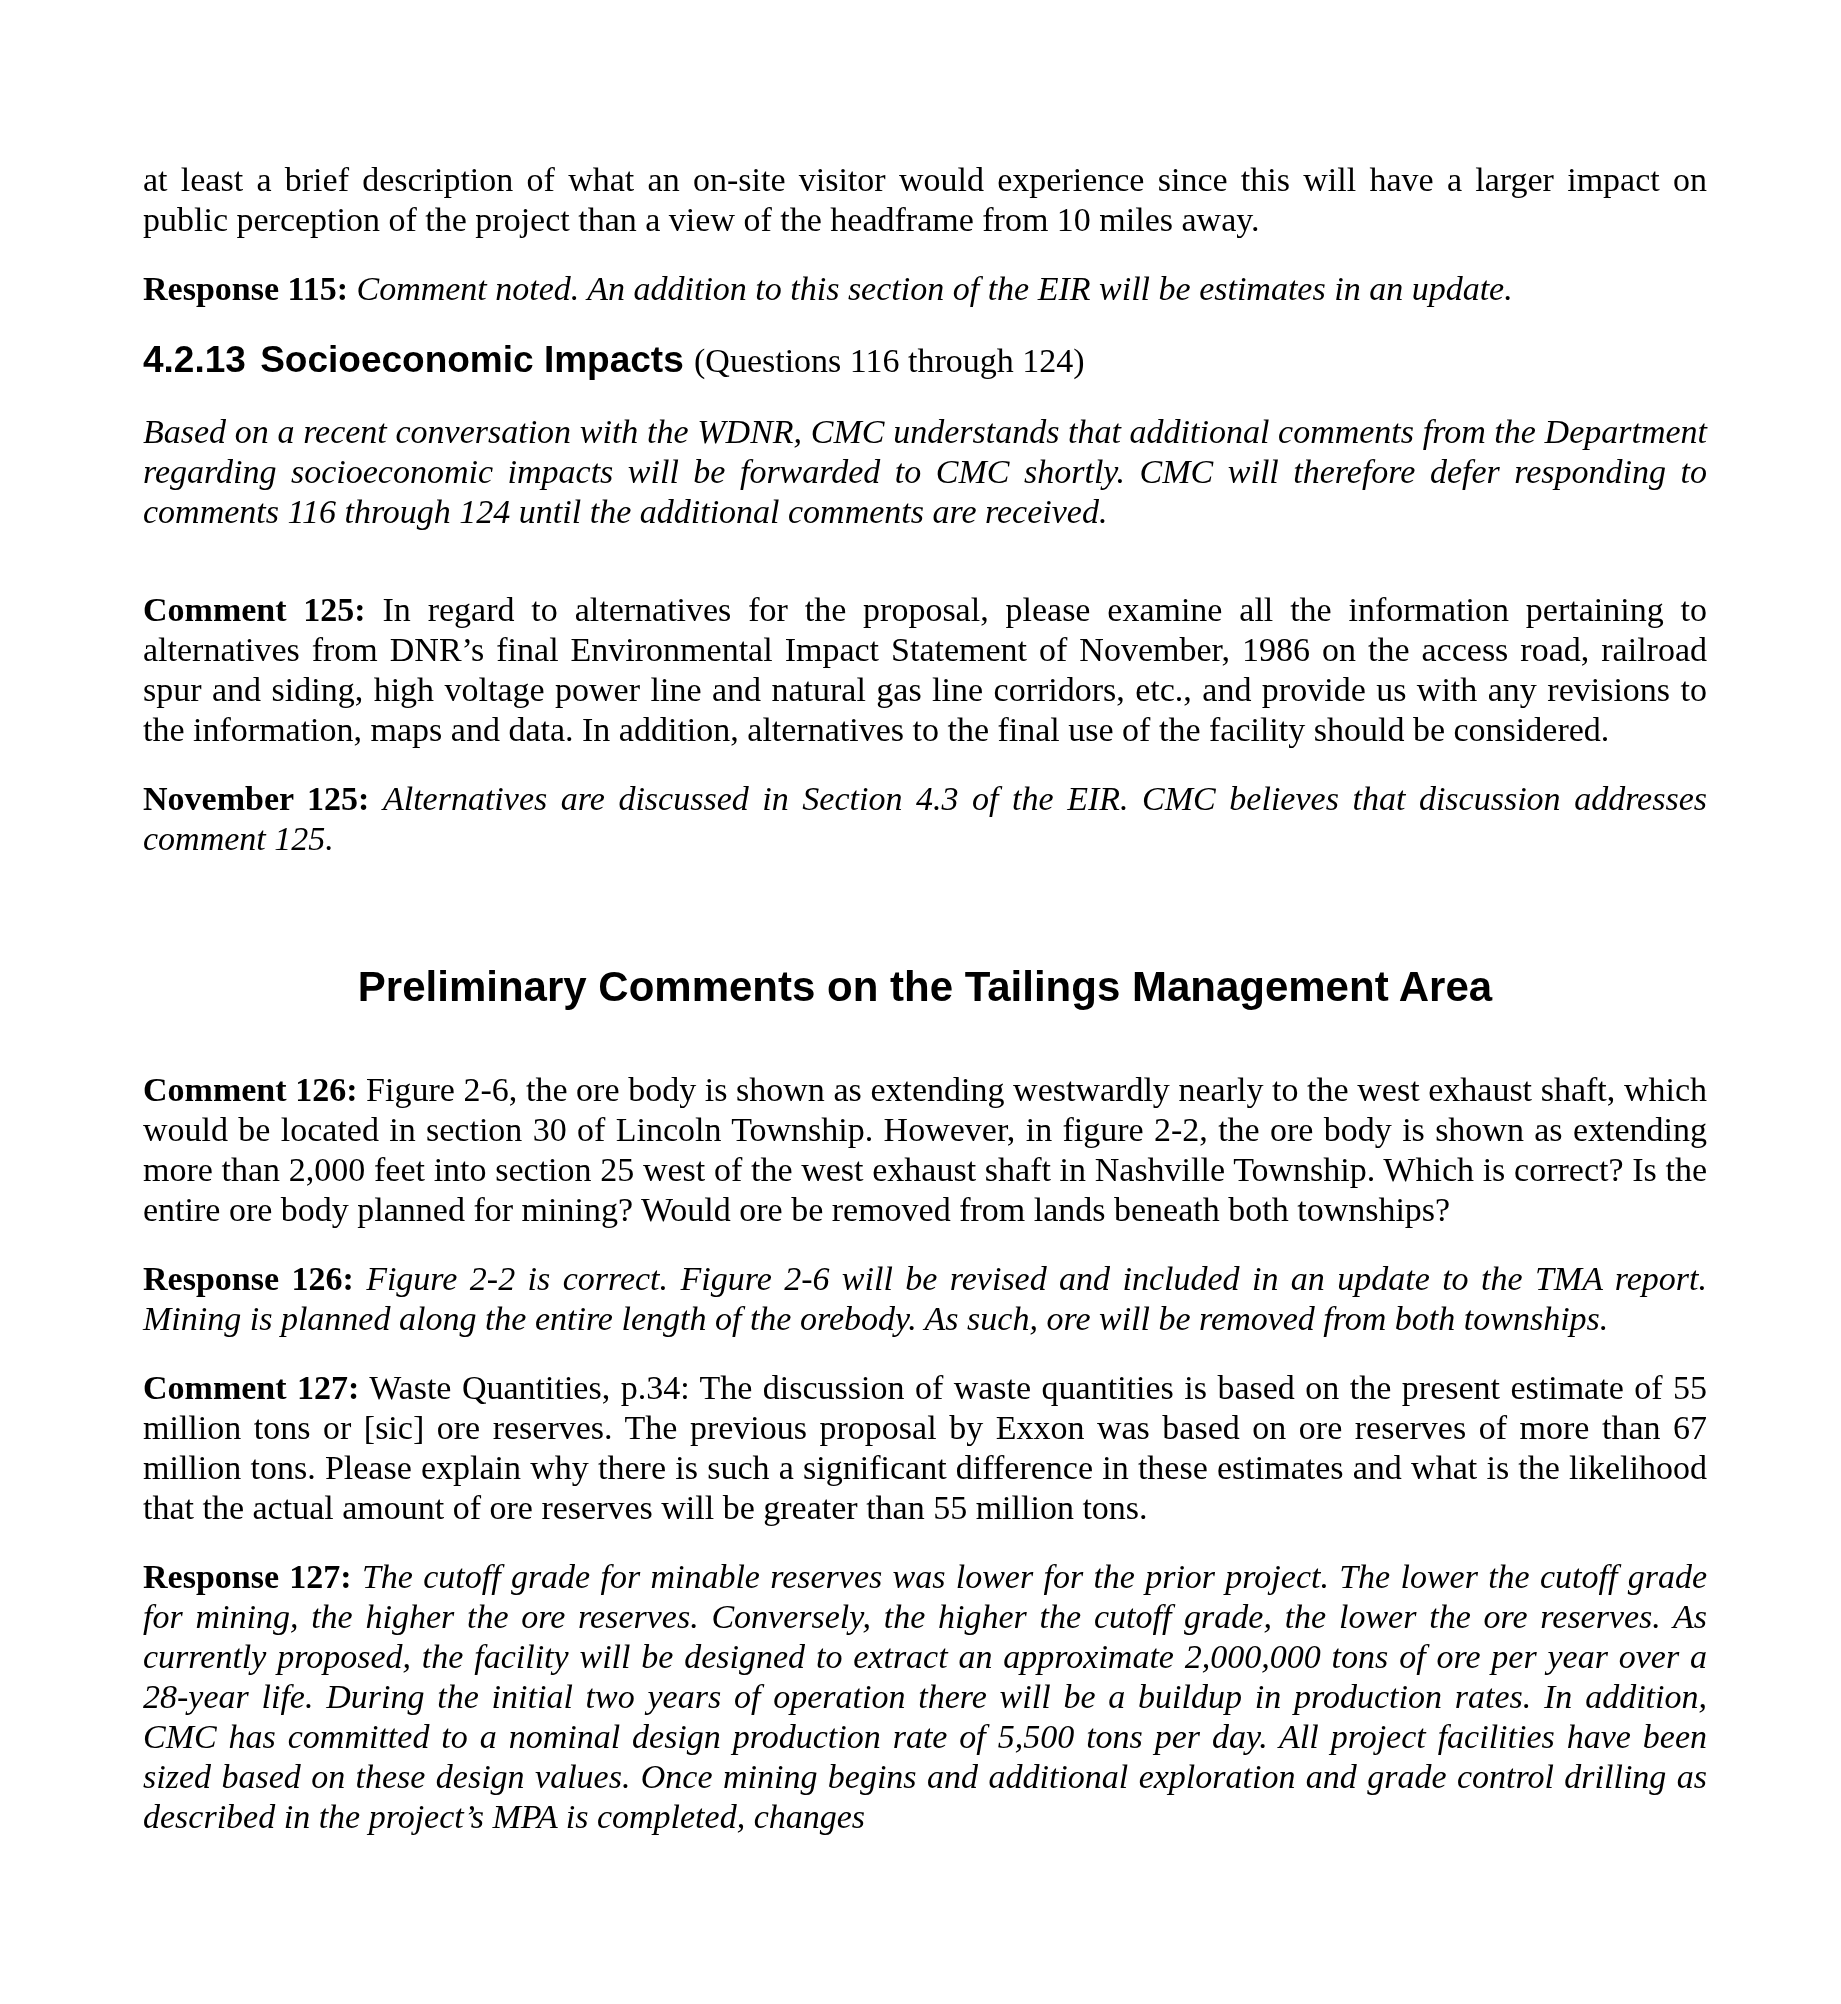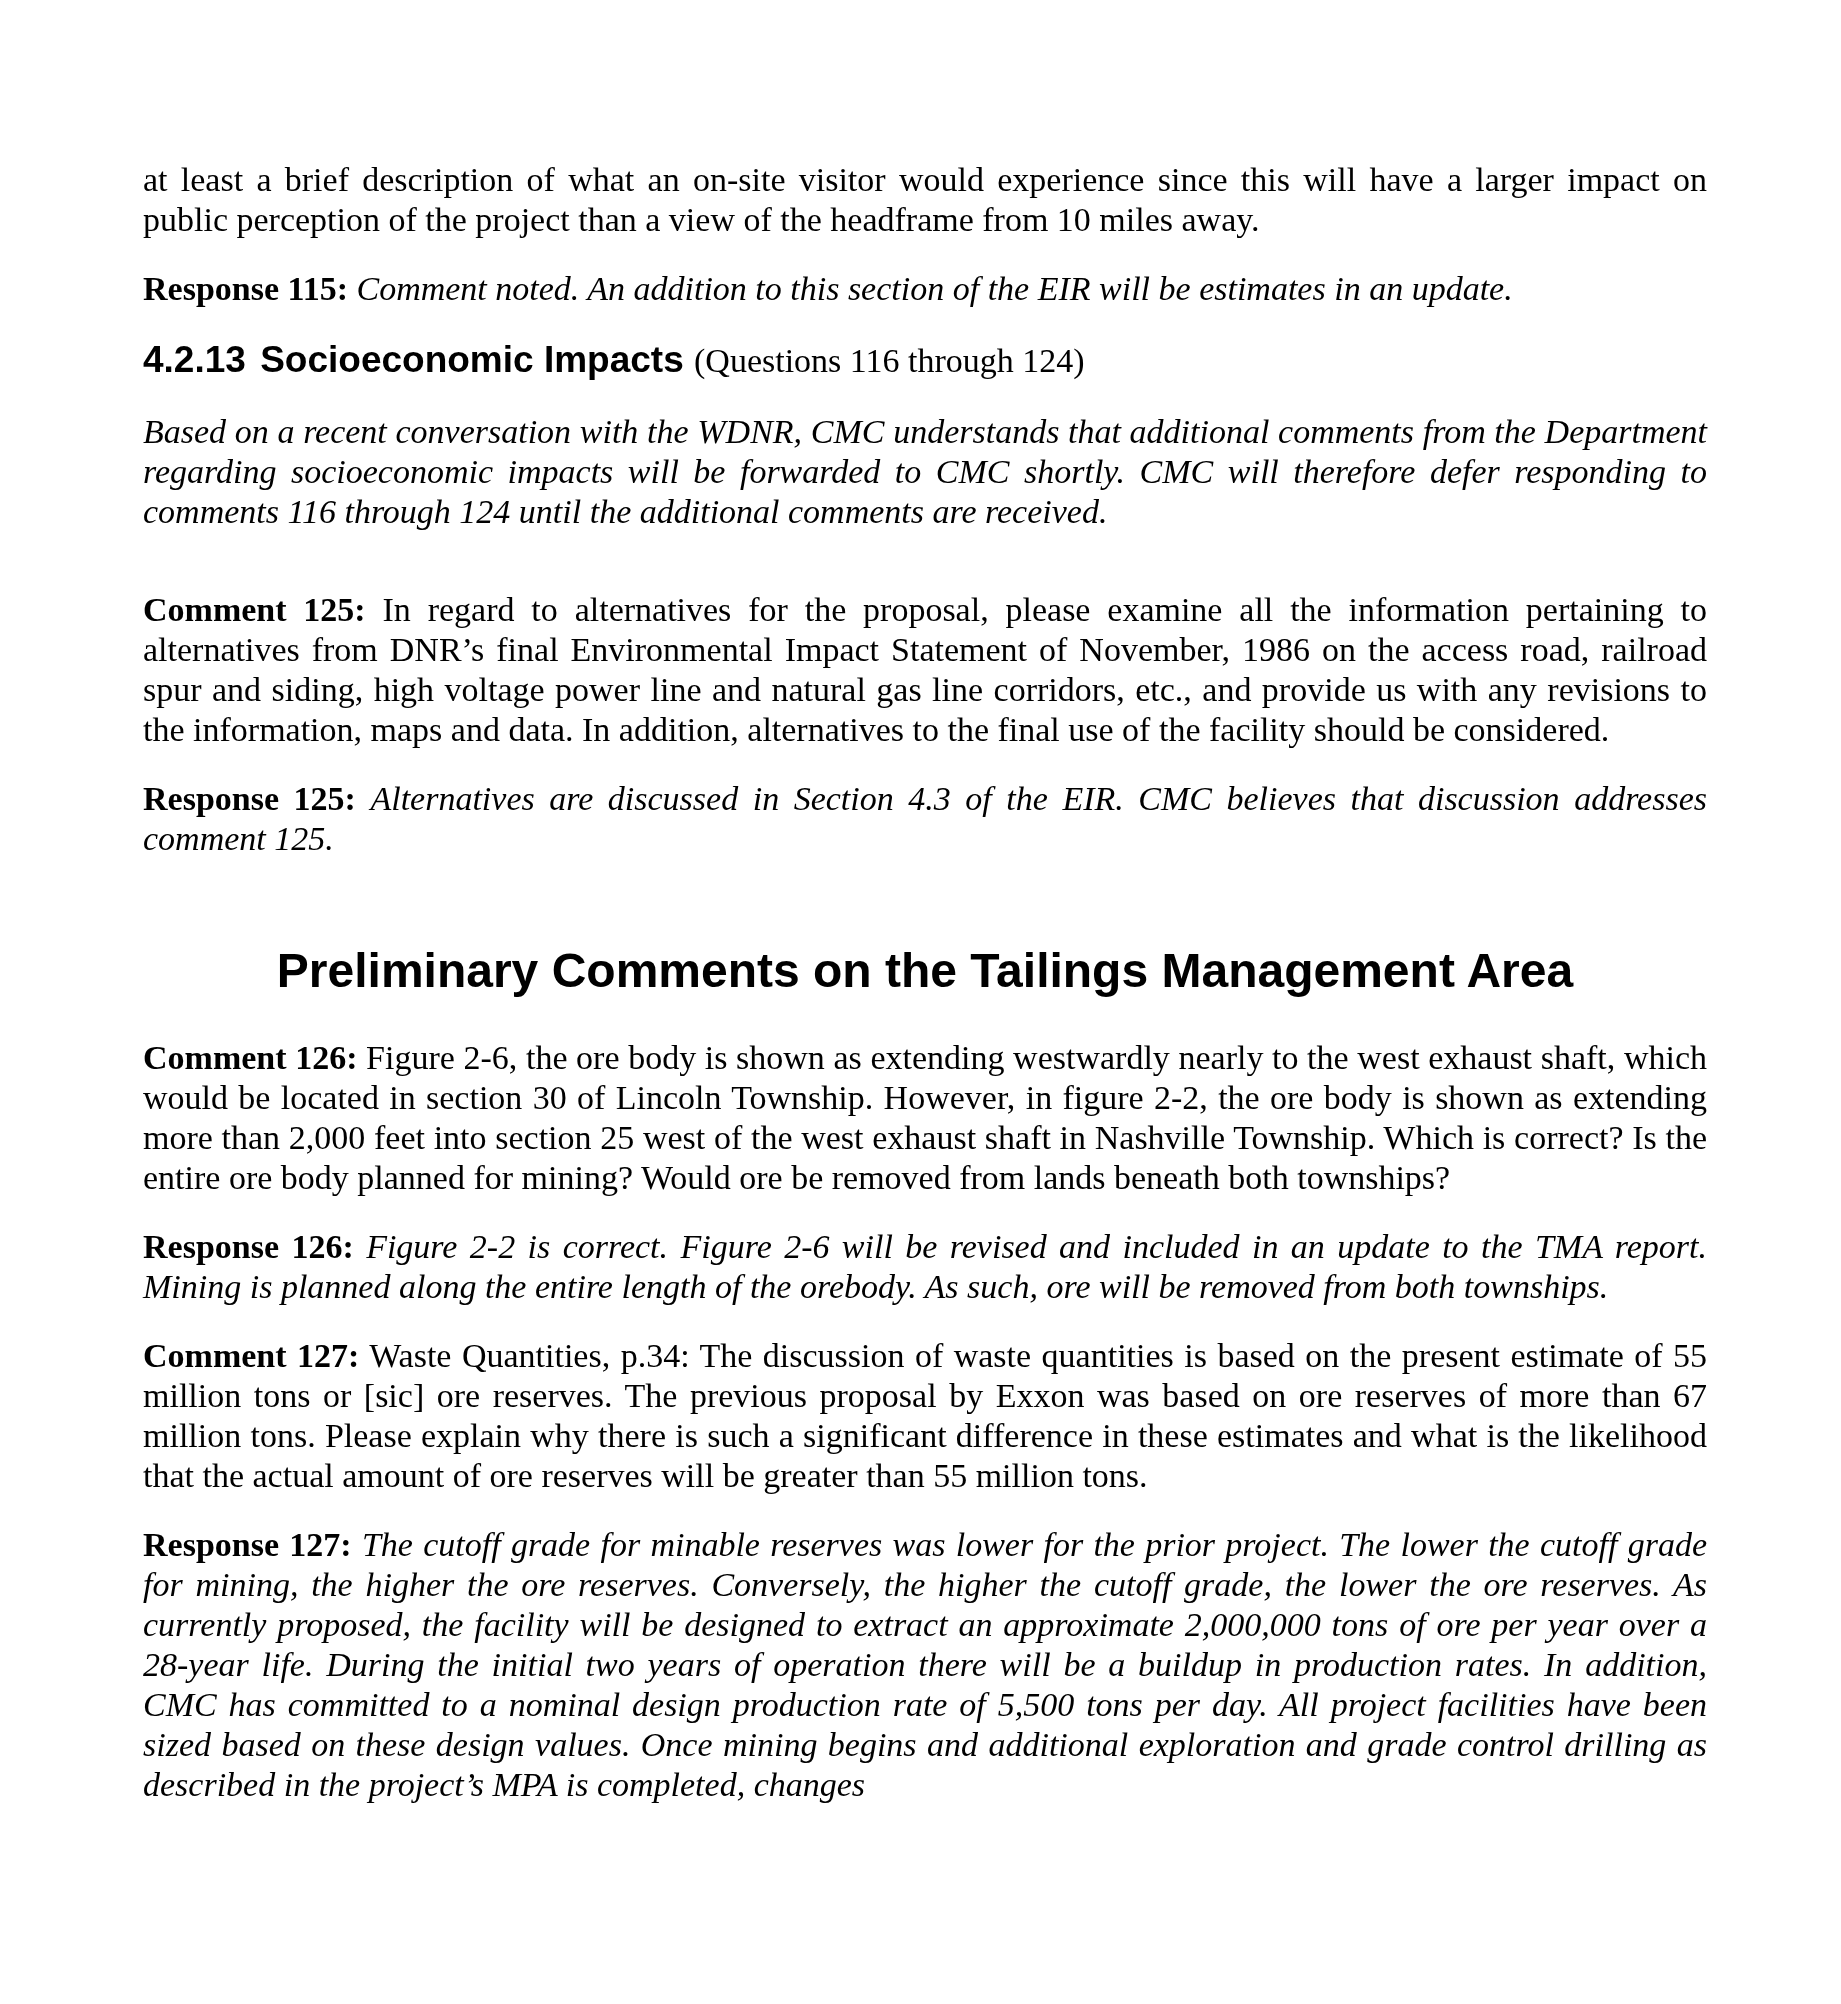--- a/index.html
+++ b/index.html
@@ -14,22 +14,22 @@
   }
   .lbl { font-weight: bold; margin-top: 11px; }
   .it { font-style: italic; }
   .h-sec {
     font-family: "Liberation Sans", sans-serif; font-size: 37px; font-weight: bold;
     margin: 0; line-height: 44px;
   }
   .h-sec .num { margin-right: 4px; }
   .h-sec .paren { font-family: "Liberation Serif", serif; font-weight: normal; font-size: 34px; }
   .h-center {
-    font-family: "Liberation Sans", sans-serif; font-size: 48px; font-weight: bold;
-    text-align: center; line-height: 47px; margin: 0;
+    font-family: "Liberation Sans", sans-serif; font-size: 42px; font-weight: bold;
+    text-align: center; line-height: 47px; margin: 16px;
   }
   .gap-s { height: 29px; }
   .gap-m { height: 44px; }
   .gap-l { height: 88px; }
 </style>
 </head>
 <body>
 
 <div class="page">
 
@@ -54,21 +54,21 @@
 
   <div class="gap-s"></div>
 
   <p class="p">
     <span class="lbl">Comment 125:</span>
     <span>In regard to alternatives for the proposal, please examine all the information pertaining to alternatives from DNR’s final Environmental Impact Statement of November, 1986 on the access road, railroad spur and siding, high voltage power line and natural gas line corridors, etc., and provide us with any revisions to the information, maps and data.  In addition, alternatives to the final use of the facility should be considered.</span>
   </p>
   <div class="gap-s"></div>
 
   <p class="p">
-    <span class="lbl">Response 125:</span>
+    <span class="lbl">November 125:</span>
     <span class="it">Alternatives are discussed in Section 4.3 of the EIR.  CMC believes that discussion addresses comment 125.</span>
   </p>
   <div class="gap-l"></div>
 
   <h1 class="h-center">Preliminary Comments on the Tailings Management Area</h1>
   <div class="gap-m"></div>
 
   <p class="p">
     <span class="lbl">Comment 126:</span>
     <span>Figure 2-6, the ore body is shown as extending westwardly nearly to the west exhaust shaft, which would be located in section 30 of Lincoln Township.  However, in figure 2-2, the ore body is shown as extending more than 2,000 feet into section 25 west of the west exhaust shaft in Nashville Township.  Which is correct?  Is the entire ore body planned for mining?  Would ore be removed from lands beneath both townships?</span>

